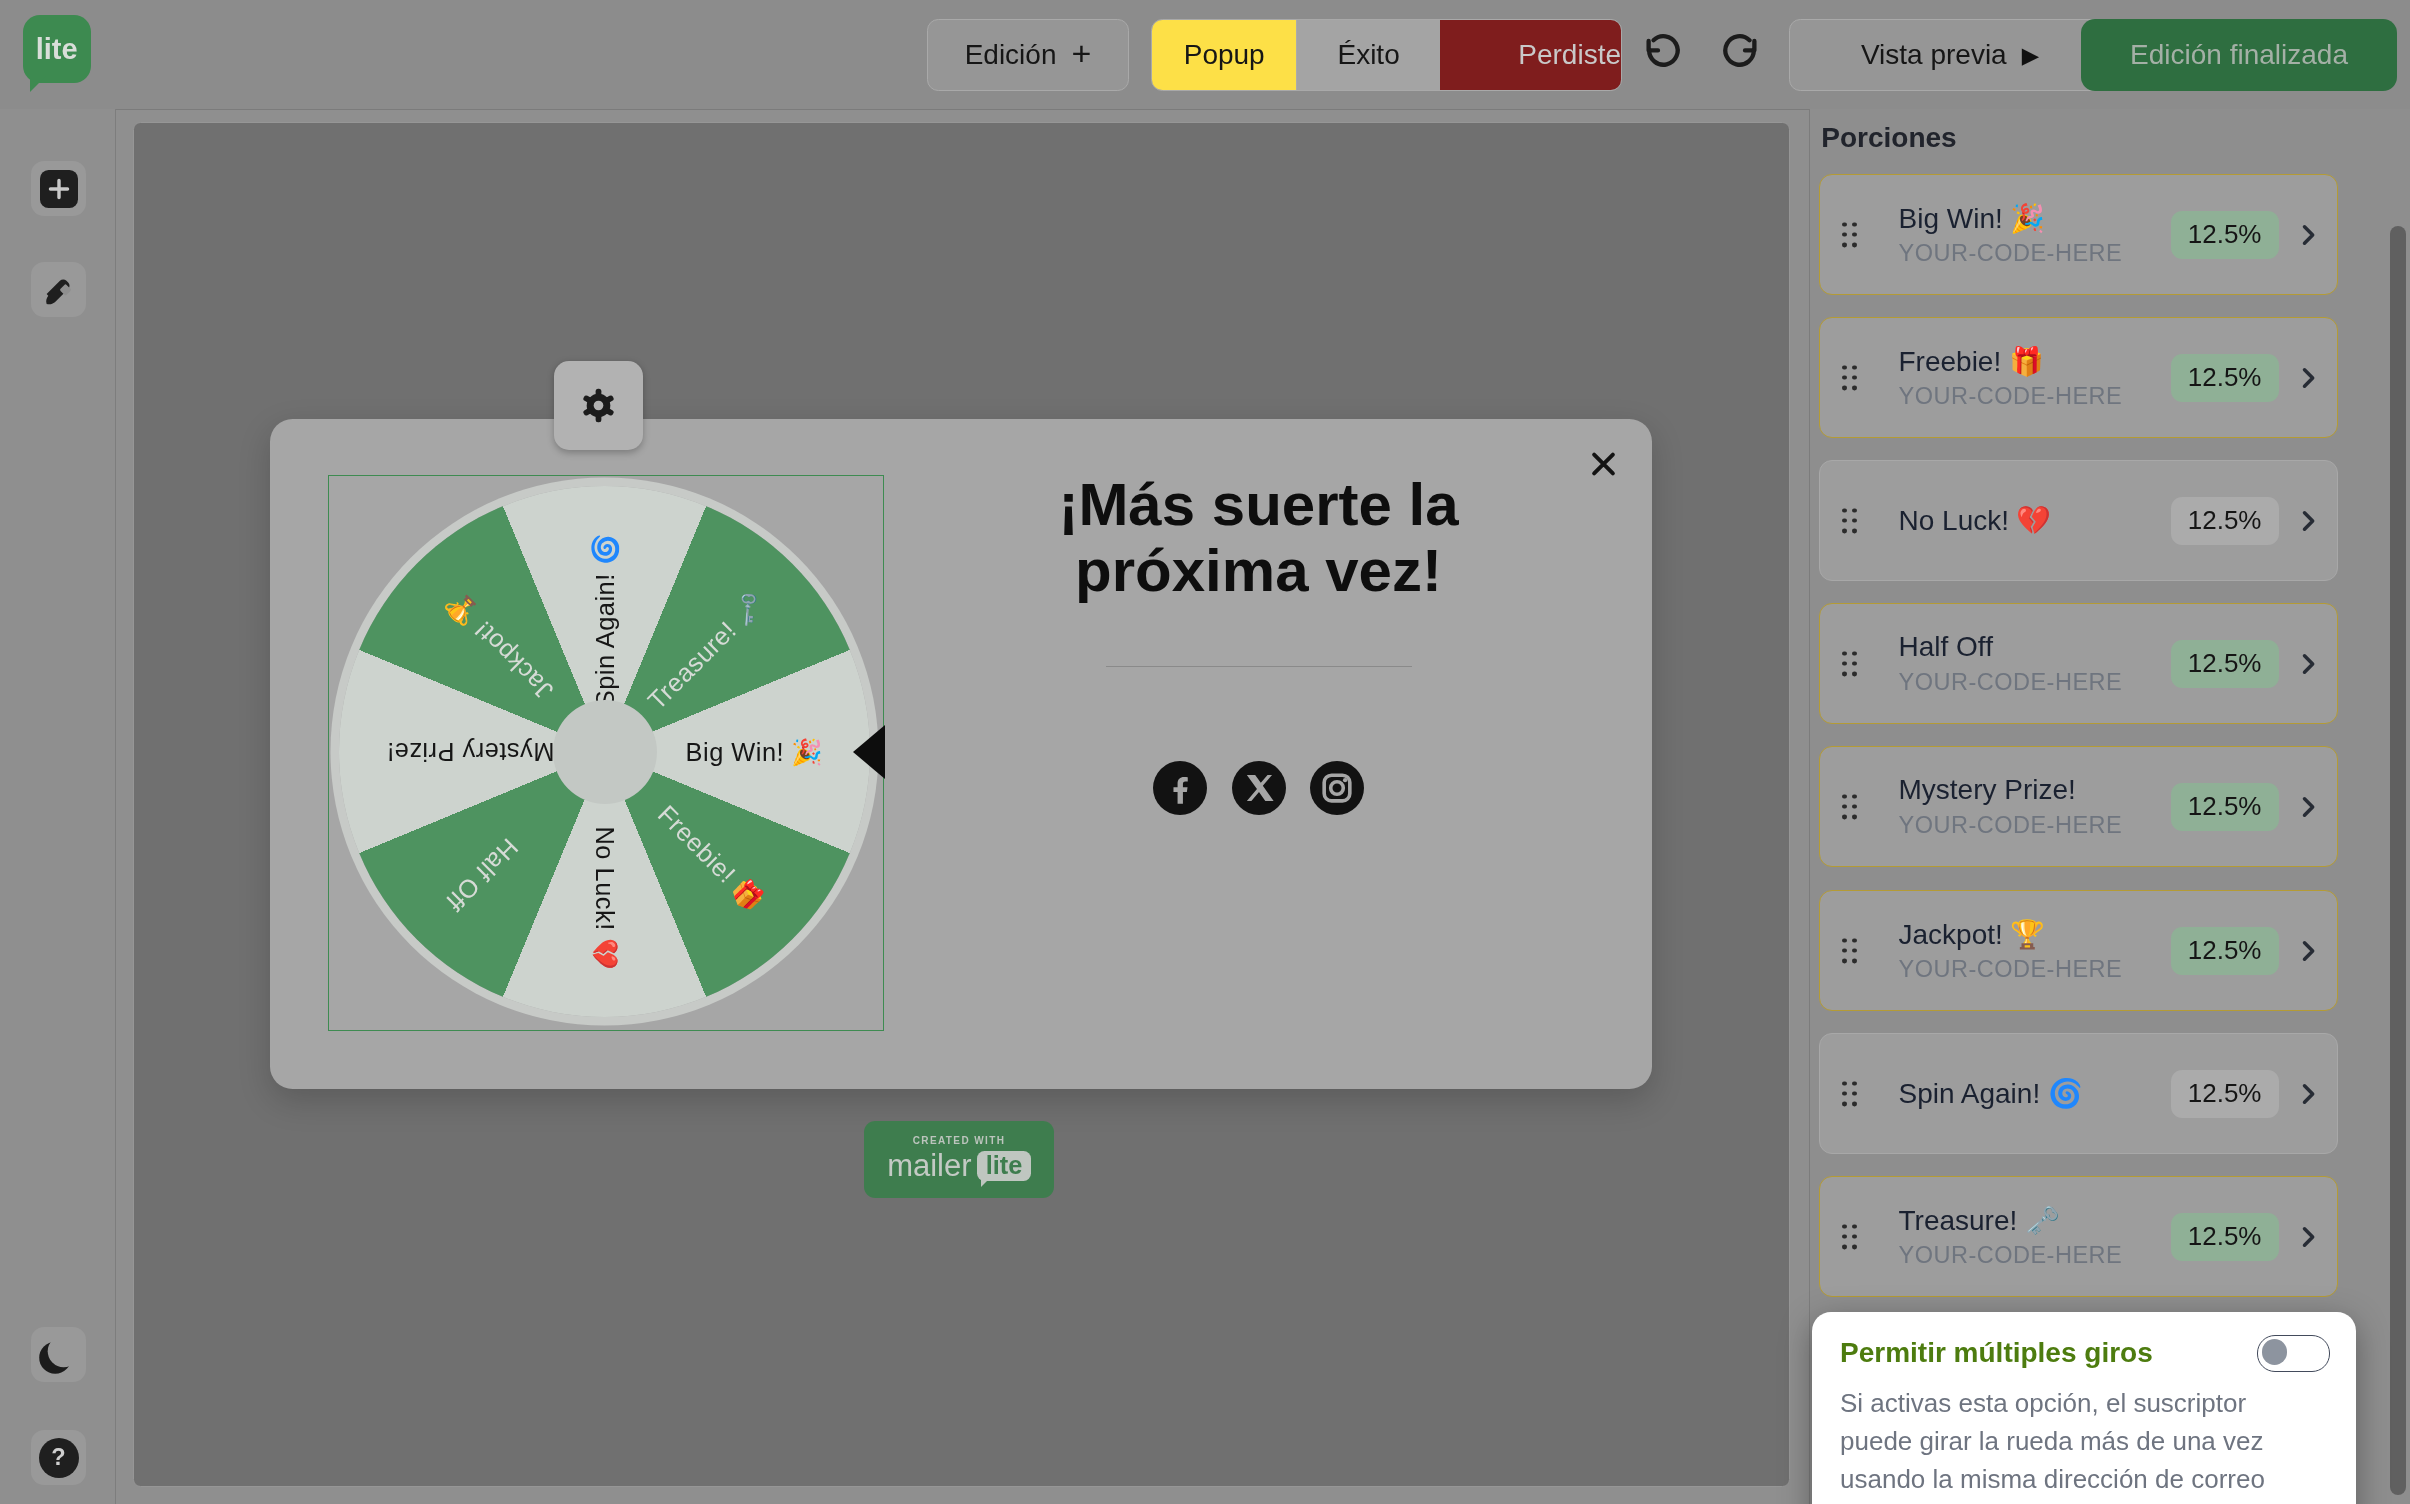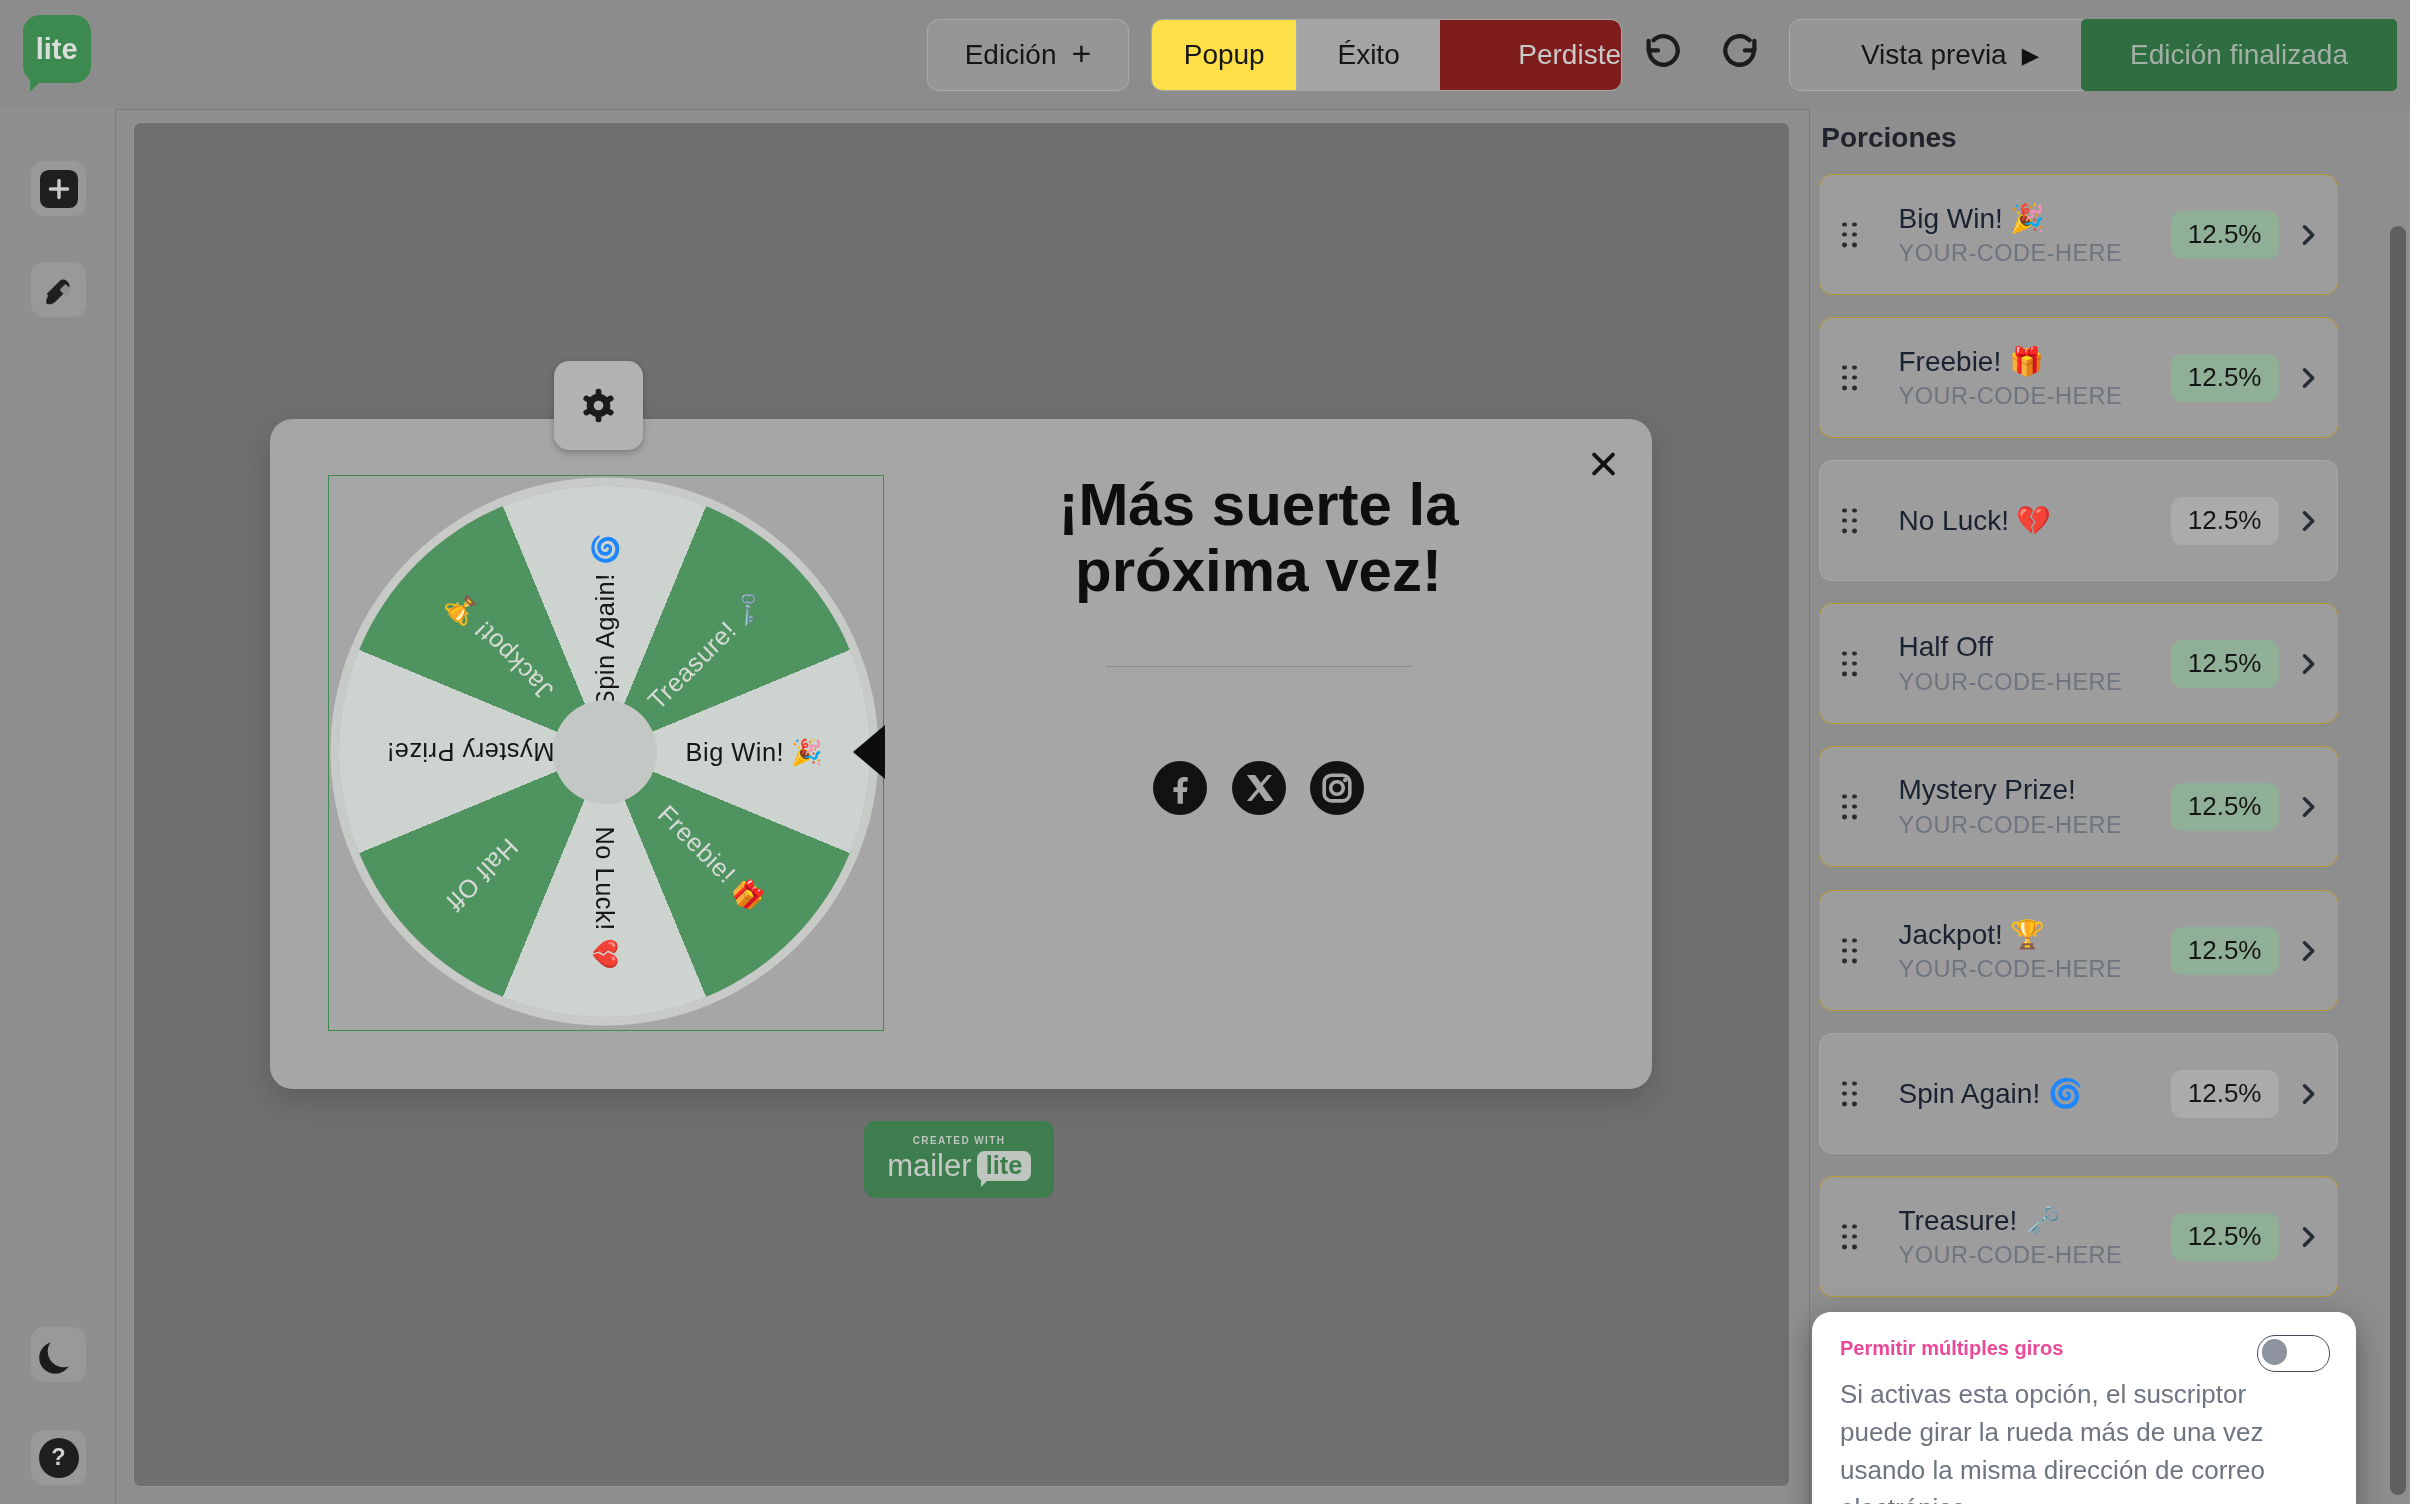--- a/index.html
+++ b/index.html
@@ -17,21 +17,21 @@
   .segmented{position:absolute;left:1151px;top:19px;height:72px;width:471px;box-sizing:border-box;border:1.9px solid #a9a9a9;
              border-radius:11.3px;display:flex;overflow:hidden;background:#9a9a9a;}
   .seg-cell{display:flex;align-items:center;justify-content:center;font-size:28px;color:#161616;cursor:pointer;height:100%;box-sizing:border-box;}
   .seg-cell.c1{width:145px;background:#fde047;}
   .seg-cell.c2{width:144px;background:#a4a4a4;border-left:0.9px solid #ababab;text-align:right;}
   .seg-cell.c3{width:182px;background:#7f1d1d;color:#c9c9c9;justify-content:flex-end;}
   .hist-btn{position:absolute;top:32px;width:45px;height:45px;border:none;background:transparent;padding:0;cursor:pointer;}
   .hist-undo{left:1640px;} .hist-redo{left:1718px;transform:scaleX(-1);}
   .btn-preview{left:1789px;width:322px;}
   .play-glyph{font-size:22.6px;color:#111;}
-  .btn-finish{left:2081px;width:316px;background:#2e6e40;border:none;color:#a4b0a6;border-radius:5px;}
+  .btn-finish{left:2081px;width:316px;background:#2e6e40;border:none;color:#a4b0a6;border-radius:14px;}
   
   .leftrail{position:absolute;left:0;top:109px;width:115px;height:1395px;background:#8f8f8f;border-right:0.9px solid #7d7d7d;}
   .rail-btn{position:absolute;left:31px;width:55px;height:55px;background:#999999;border:none;border-radius:13px;
             display:flex;align-items:center;justify-content:center;cursor:pointer;padding:0;}
   .rb-add{top:52px;} .rb-design{top:153px;} .rb-moon{top:1218px;} .rb-help{top:1321px;}
   .moon-shape{width:32px;height:32px;border-radius:50%;box-shadow:-8.5px 6.6px 0 0 #1c1c1c;transform:translate(4.7px,-3.8px);}
   .help-circle{width:40px;height:40px;border-radius:50%;background:#1f1f1f;color:#cfcfcf;font-size:23.5px;font-weight:bold;
                display:flex;align-items:center;justify-content:center;}
   
   .canvas{position:absolute;left:133px;top:122px;width:1657px;height:1365px;background:#707070;border:0.9px solid #969696;border-radius:7.5px;box-sizing:border-box;}
@@ -80,21 +80,21 @@
   .drag i{width:4.7px;height:4.7px;border-radius:50%;background:#2c2c2c;}
   .card-text{position:absolute;left:79px;top:0;height:100%;display:flex;flex-direction:column;justify-content:center;gap:5.6px;}
   .card-title{font-size:28px;color:#1a2130;}
   .card-code{font-size:23.5px;color:#6f757f;letter-spacing:0.5px;}
   .pct{position:absolute;right:58px;top:50%;transform:translateY(-50%);padding:8.5px 17px;border-radius:11.3px;font-size:26px;color:#151515;}
   .pct-green{background:#8fb096;} .pct-gray{background:#ababab;}
   .chev{position:absolute;right:15px;top:50%;transform:translateY(-50%);width:28px;height:28px;}
   
   .popover{position:absolute;left:1812px;top:1312px;width:544px;height:217px;background:#ffffff;border-radius:19px;
            box-shadow:0 9.4px 32px rgba(0,0,0,0.35);box-sizing:border-box;padding:24.5px 28px;z-index:9;}
-  .pop-title{font-size:20px;font-weight:bold;color:#ec4899;}
+  .pop-title{font-size:28px;font-weight:bold;color:#4d7c0f;}
   .pop-desc{margin-top:15px;width:461px;font-size:26px;line-height:38px;color:#6e7480;}
   .toggle{position:absolute;right:26px;top:22.6px;width:59px;height:33px;border:1.9px solid #434b5c;border-radius:18px;background:#fff;cursor:pointer;box-sizing:content-box;}
   .knob{position:absolute;left:3.8px;top:3.8px;width:25.4px;height:25.4px;border-radius:50%;background:#8d949f;}
   
   .scroll-thumb{position:absolute;left:2390px;top:226px;width:16px;height:1269px;background:#606060;border-radius:8.5px;cursor:grab;z-index:8;}
   svg{display:block;}
 </style>
 </head>
 <body>
 

